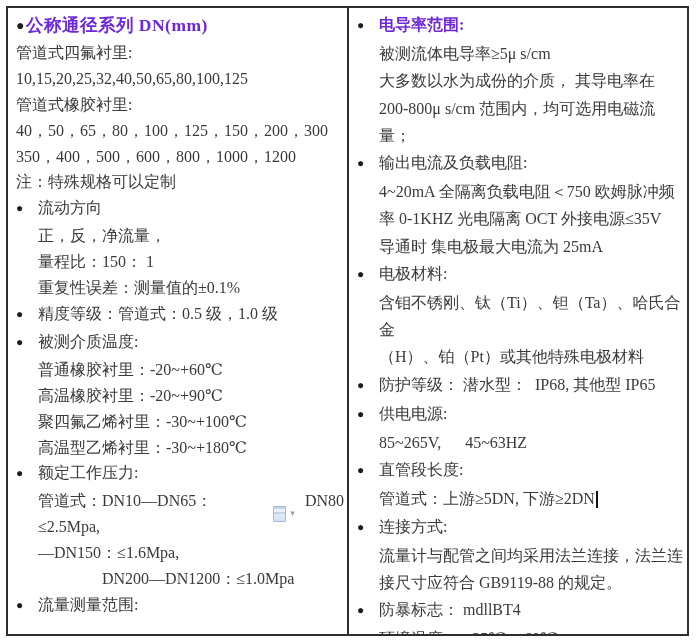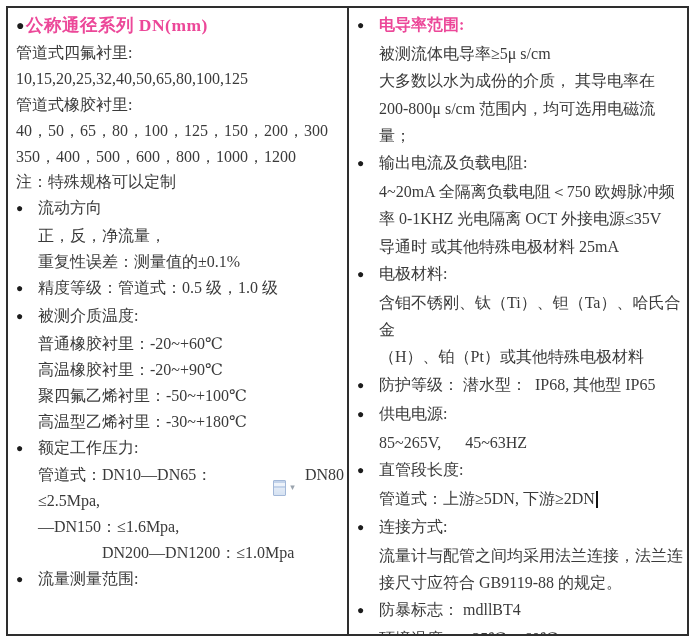--- a/index.html
+++ b/index.html
@@ -21,21 +21,21 @@
     color:#3a3a3a;font-size:16px;line-height:25.9px;
     white-space:pre-wrap;
   }
   .col-right .line{line-height:27.2px;}
   .text{white-space:pre-wrap;}
   .bullet{
     flex:0 0 22px;width:22px;font-size:12px;color:#1c1c1c;
     transform:translateY(-1px);
   }
   .line.tight .bullet{flex:0 0 auto;width:auto;margin-right:1px;font-size:14px;}
-  .line.bold .text{font-weight:bold;color:#ec4899;}
+  .line.bold .text{font-weight:bold;color:#6d28d9;}
   .line.head{font-size:17.5px;letter-spacing:0.5px;}
   .indent-1{padding-left:22px;}
   .indent-2{padding-left:86px;align-items:flex-end;}
   .paste-icon{
     display:inline-block;width:12px;height:14px;margin:0 3px 0 10px;
     align-self:center;
     background:
       linear-gradient(#eef3fa,#d6e2f2);
     border:1px solid #a3b8d8;
     box-shadow:inset 0 2px 0 #c3d3ea, inset 0 5px 0 #eef3fa, inset 0 7px 0 #c3d3ea;
@@ -57,42 +57,43 @@
   <div class="col col-left">
       <div class="line bold head tight"><span class="bullet">●</span><span class="text">公称通径系列 DN(mm)</span></div>
       <div class="line"><span class="text">管道式四氟衬里:</span></div>
       <div class="line"><span class="text">10,15,20,25,32,40,50,65,80,100,125</span></div>
       <div class="line"><span class="text">管道式橡胶衬里:</span></div>
       <div class="line"><span class="text">40，50，65，80，100，125，150，200，300</span></div>
       <div class="line"><span class="text">350，400，500，600，800，1000，1200</span></div>
       <div class="line"><span class="text">注：特殊规格可以定制</span></div>
       <div class="line"><span class="bullet">●</span><span class="text">流动方向</span></div>
       <div class="line indent-1"><span class="text">正，反，净流量，</span></div>
+      <div class="line indent-1"><span class="text">量程比：150： 1</span></div>
       <div class="line indent-1"><span class="text">重复性误差：测量值的±0.1%</span></div>
       <div class="line"><span class="bullet">●</span><span class="text">精度等级：管道式：0.5 级，1.0 级</span></div>
       <div class="line"><span class="bullet">●</span><span class="text">被测介质温度:</span></div>
       <div class="line indent-1"><span class="text">普通橡胶衬里：-20~+60℃</span></div>
       <div class="line indent-1"><span class="text">高温橡胶衬里：-20~+90℃</span></div>
-      <div class="line indent-1"><span class="text">聚四氟乙烯衬里：-50~+100℃</span></div>
+      <div class="line indent-1"><span class="text">聚四氟乙烯衬里：-30~+100℃</span></div>
       <div class="line indent-1"><span class="text">高温型乙烯衬里：-30~+180℃</span></div>
       <div class="line"><span class="bullet">●</span><span class="text">额定工作压力:</span></div>
       <div class="line indent-1"><span class="text">管道式：DN10—DN65：≤2.5Mpa,</span><span class="paste-icon"></span><span class="paste-arrow">▾</span><span class="text">DN80</span></div>
       <div class="line indent-1"><span class="text">—DN150：≤1.6Mpa,</span></div>
       <div class="line indent-2"><span class="text">DN200—DN1200：≤1.0Mpa</span></div>
       <div class="line"><span class="bullet">●</span><span class="text">流量测量范围:</span></div>
     </div>
   <div class="col col-right">
       <div class="line bold"><span class="bullet">●</span><span class="text">电导率范围:</span></div>
       <div class="line indent-1"><span class="text">被测流体电导率≥5μ s/cm</span></div>
       <div class="line indent-1"><span class="text">大多数以水为成份的介质， 其导电率在</span></div>
       <div class="line indent-1"><span class="text">200-800μ s/cm 范围内，均可选用电磁流量；</span></div>
       <div class="line"><span class="bullet">●</span><span class="text">输出电流及负载电阻:</span></div>
       <div class="line indent-1"><span class="text">4~20mA 全隔离负载电阻＜750 欧姆脉冲频</span></div>
       <div class="line indent-1"><span class="text">率 0-1KHZ 光电隔离 OCT 外接电源≤35V</span></div>
-      <div class="line indent-1"><span class="text">导通时 或其他特殊电极材料 25mA</span></div>
+      <div class="line indent-1"><span class="text">导通时 集电极最大电流为 25mA</span></div>
       <div class="line"><span class="bullet">●</span><span class="text">电极材料:</span></div>
       <div class="line indent-1"><span class="text">含钼不锈刚、钛（Ti）、钽（Ta）、哈氏合金</span></div>
       <div class="line indent-1"><span class="text">（H）、铂（Pt）或其他特殊电极材料</span></div>
       <div class="line"><span class="bullet">●</span><span class="text">防护等级： 潜水型：  IP68, 其他型 IP65</span></div>
       <div class="line"><span class="bullet">●</span><span class="text">供电电源:</span></div>
       <div class="line indent-1"><span class="text">85~265V,      45~63HZ</span></div>
       <div class="line"><span class="bullet">●</span><span class="text">直管段长度:</span></div>
       <div class="line indent-1"><span class="text">管道式：上游≥5DN, 下游≥2DN</span><span class="caret"></span></div>
       <div class="line"><span class="bullet">●</span><span class="text">连接方式:</span></div>
       <div class="line indent-1"><span class="text">流量计与配管之间均采用法兰连接，法兰连</span></div>

